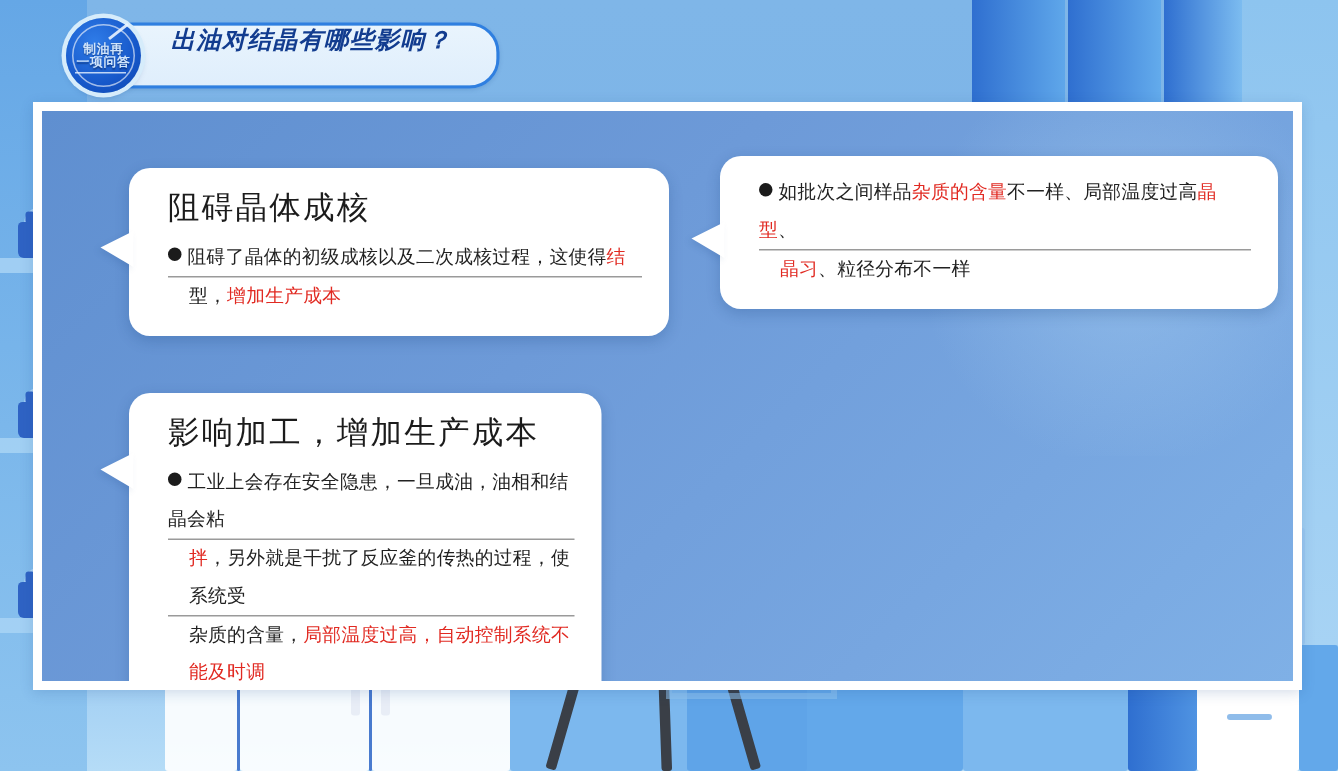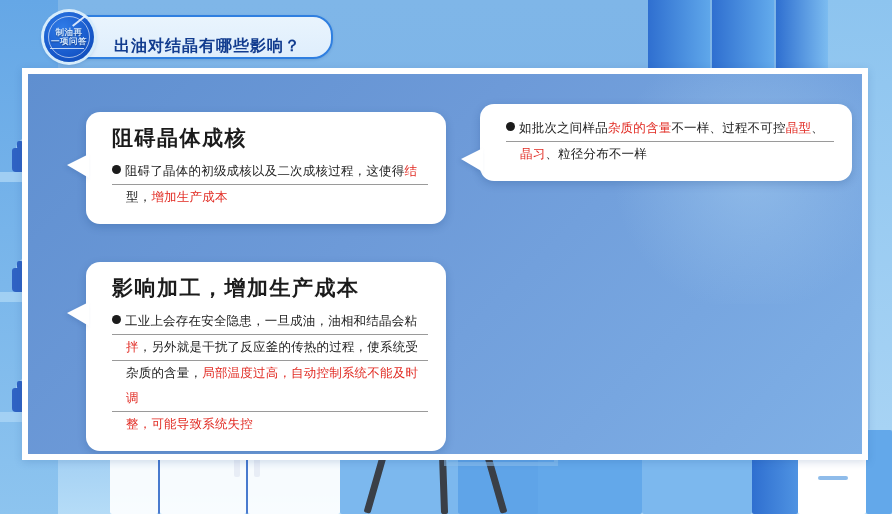--- a/index.html
+++ b/index.html
@@ -49,24 +49,24 @@
   #badge .ring{position:absolute;inset:4px;border-radius:50%;border:1.5px solid rgba(255,255,255,.6);}
   #badge .logo-text{position:relative;color:#cfe4fb;font-size:8.5px;line-height:9px;
     letter-spacing:.5px;text-align:center;font-weight:700;
     text-shadow:0 1px 1px rgba(0,20,60,.5);}
   #badge .slash{position:absolute;right:7px;top:8px;width:16px;height:2px;
     background:#eaf4ff;transform:rotate(-38deg);opacity:.9;}
   #badge .slash2{position:absolute;left:6px;bottom:13px;width:34px;height:1.5px;
     background:#eaf4ff;opacity:.8;}
 
   #title-pill{margin-left:-26px;height:40px;padding:0 30px 0 44px;
-    display:flex;align-items:flex-end;
+    display:flex;align-items:flex-start;
     background:linear-gradient(180deg,#e9f4fd 0%,#dfeefc 100%);
     border:2px solid #2f7fe0;border-radius:20px;
-    box-shadow:0 1px 3px rgba(20,70,140,.18);}
+    box-shadow:0 1px 3px rgba(20,70,140,.18);font-style:italic;}
   #title-pill .t{font-size:16px;font-weight:700;color:#123c8f;letter-spacing:1px;}
 
   
   #panel{position:absolute;left:22px;top:68px;width:846px;height:392px;z-index:4;
     background:#ffffff;padding:6px;box-sizing:border-box;
     box-shadow:0 2px 8px rgba(25,70,140,.18);}
   #panel-inner{width:100%;height:100%;box-sizing:border-box;
     background:linear-gradient(135deg,#5f8fd0 0%,#6d9ad8 40%,#77a6e0 75%,#7fb0e6 100%);
     position:relative;overflow:hidden;}
   #panel-inner .pglow{position:absolute;right:-40px;top:-30px;width:300px;height:260px;
@@ -74,36 +74,36 @@
 
   
   .card{position:absolute;background:#ffffff;border-radius:14px;
     box-shadow:0 3px 9px rgba(20,60,120,.22);box-sizing:border-box;
     padding:12px 18px 14px 26px;}
   .card .tail{position:absolute;left:-19px;width:0;height:0;
     border-top:11px solid transparent;
     border-bottom:13px solid transparent;
     border-right:22px solid #ffffff;
     filter:drop-shadow(-2px 2px 2px rgba(20,60,120,.12));}
-  .card h2{margin:0 0 7px 0;font-size:21px;font-weight:700;color:#1b1b1b;
+  .card h2{margin:0 0 7px 0;font-size:21px;font-weight:400;color:#1b1b1b;
     letter-spacing:1.5px;}
   .card ul{margin:0;padding:0;list-style:none;}
   .card li{position:relative;font-size:12.5px;line-height:25px;color:#222;
     letter-spacing:.2px;}
   .ln{display:block;border-bottom:1px solid #9a9a9a;padding-left:0;}
   .ln.last{border-bottom:none;}
   .ln.first{text-indent:0;}
   .bullet{display:inline-block;width:9px;height:9px;border-radius:50%;
     background:#1b1b1b;margin-right:4px;vertical-align:1px;}
   .hl{color:#e12a22;}
   .indent{padding-left:14px;}
 
   #card1{left:58px;top:38px;width:360px;}
   #card2{left:452px;top:30px;width:372px;}
-  #card3{left:58px;top:188px;width:360px;}
+  #card3{left:58px;top:188px;width:315px;}
   #card4{left:452px;top:182px;width:372px;}
 </style>
 </head>
 <body>
 
 <div id="scene">
   <div class="bg-base"></div>
   <div class="bg-wall"></div>
   <div class="bg-floor"></div>
 
@@ -179,21 +179,21 @@
             <span class="ln first"><span class="bullet"></span><span>阻碍了晶体的初级成核以及二次成核过程，这使得</span><span class="hl">结</span></span>
             <span class="ln indent last"><span>型，</span><span class="hl">增加生产成本</span></span>
           </li>
         </ul>
     </div>
 
     <div class="card" id="card2">
       <div class="tail" style="top:44px;"></div>
       <ul>
           <li>
-            <span class="ln first"><span class="bullet"></span><span>如批次之间样品</span><span class="hl">杂质的含量</span><span>不一样、过程不可控</span><span class="hl">晶型</span><span>、</span></span>
+            <span class="ln first"><span class="bullet"></span><span>如批次之间样品</span><span class="hl">杂质的含量</span><span>不一样、局部温度过高</span><span class="hl">晶型</span><span>、</span></span>
             <span class="ln indent last"><span class="hl">晶习</span><span>、粒径分布不一样</span></span>
           </li>
         </ul>
     </div>
 
     <div class="card" id="card3">
       <div class="tail" style="top:40px;"></div>
       <h2>影响加工，增加生产成本</h2>
       <ul>
           <li>

